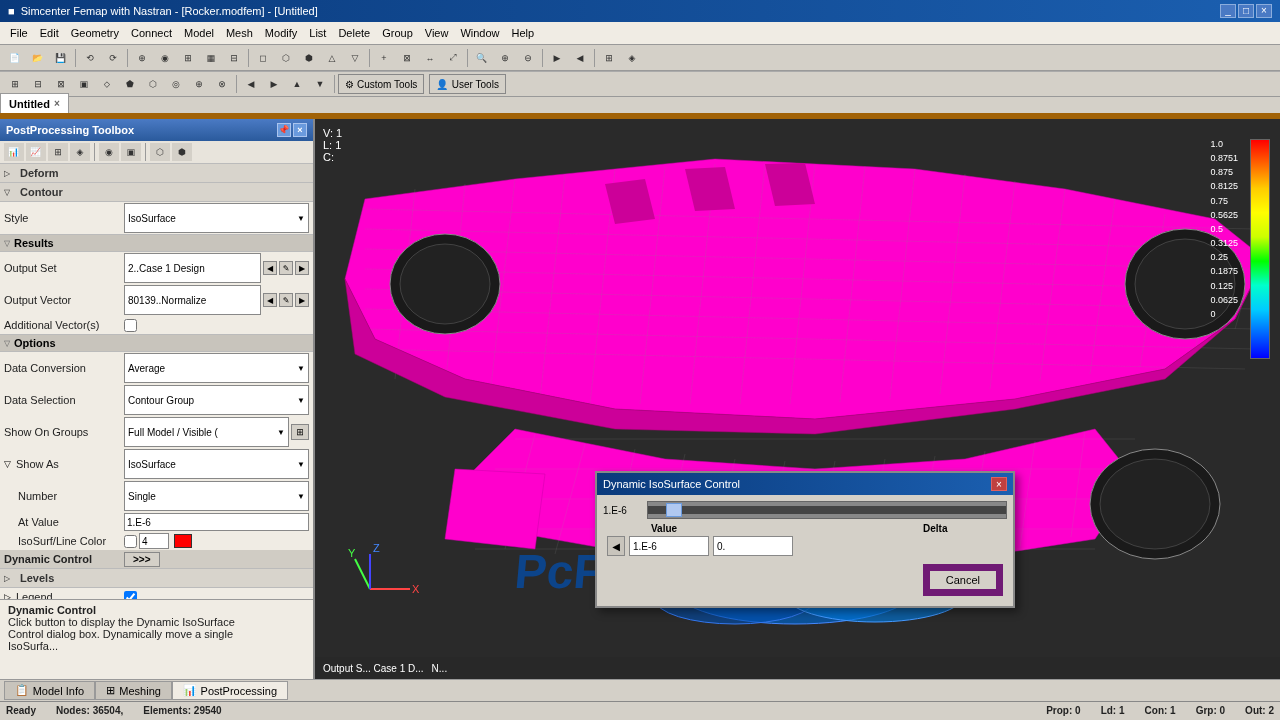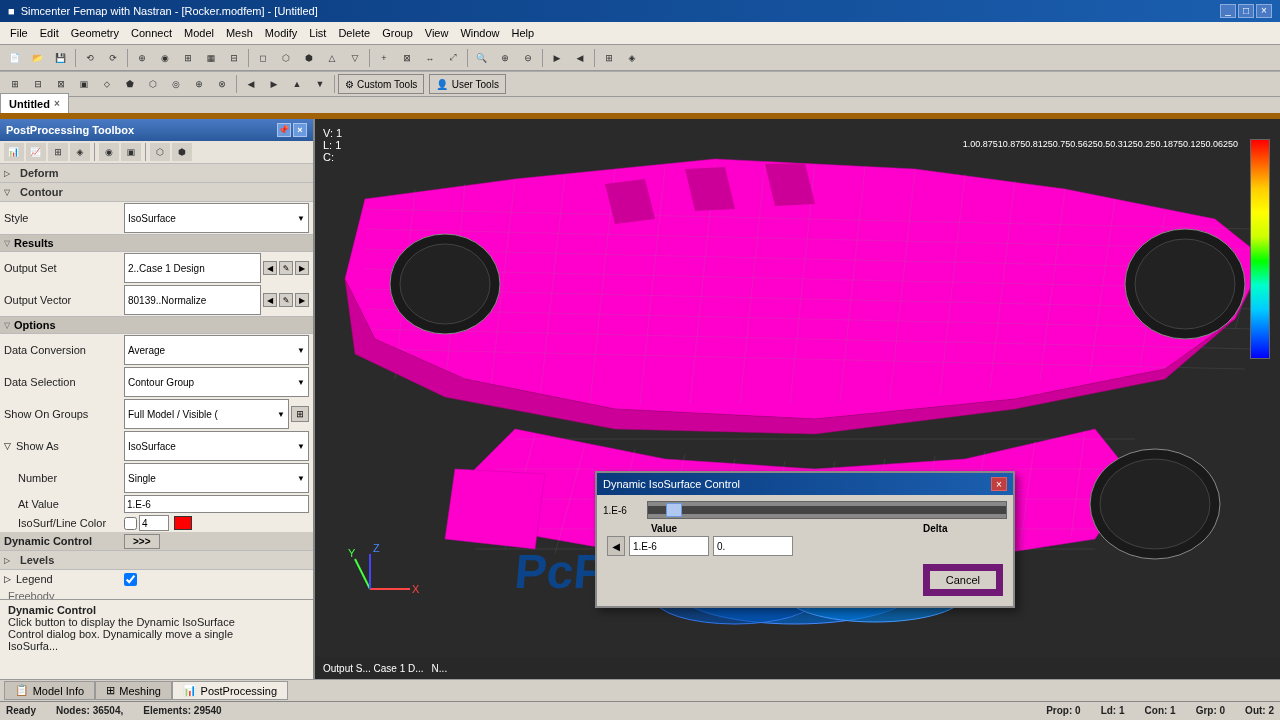--- a/index.html
+++ b/index.html
@@ -208,20 +208,21 @@
       width: 35px;
       display: flex;
       flex-direction: column;
       align-items: flex-end;
     }
     .scale-labels {
       position: absolute;
       right: 32px;
       top: 0;
       display: flex;
+      flex-direction: column;
       justify-content: space-between;
       height: 180px;
       font-size: 9px;
       color: white;
     }
 
     
     .viewport-labels {
       position: absolute;
       top: 8px;
@@ -621,20 +622,26 @@
         <div class="row-value" style="gap:1px;">
           <div class="dropdown-field">
             <span>80139..Normalize</span>
           </div>
           <div class="nav-btn">◀</div>
           <div class="nav-btn">✎</div>
           <div class="nav-btn">▶</div>
         </div>
       </div>
 
+      <div class="row">
+        <span class="row-label">Additional Vector(s)</span>
+        <div class="row-value">
+          <input type="checkbox" style="">
+        </div>
+      </div>
 
       <div class="row" style="background:#c8c4bc; border-bottom:1px solid #bbb; border-top:1px solid #bbb;">
         <span class="triangle-expand" style="color:#666;">▽</span>
         <span style="font-weight:bold; font-size:11px;">Options</span>
       </div>
 
       <div class="row">
         <span class="row-label">Data Conversion</span>
         <div class="row-value">
           <div class="dropdown-field">

